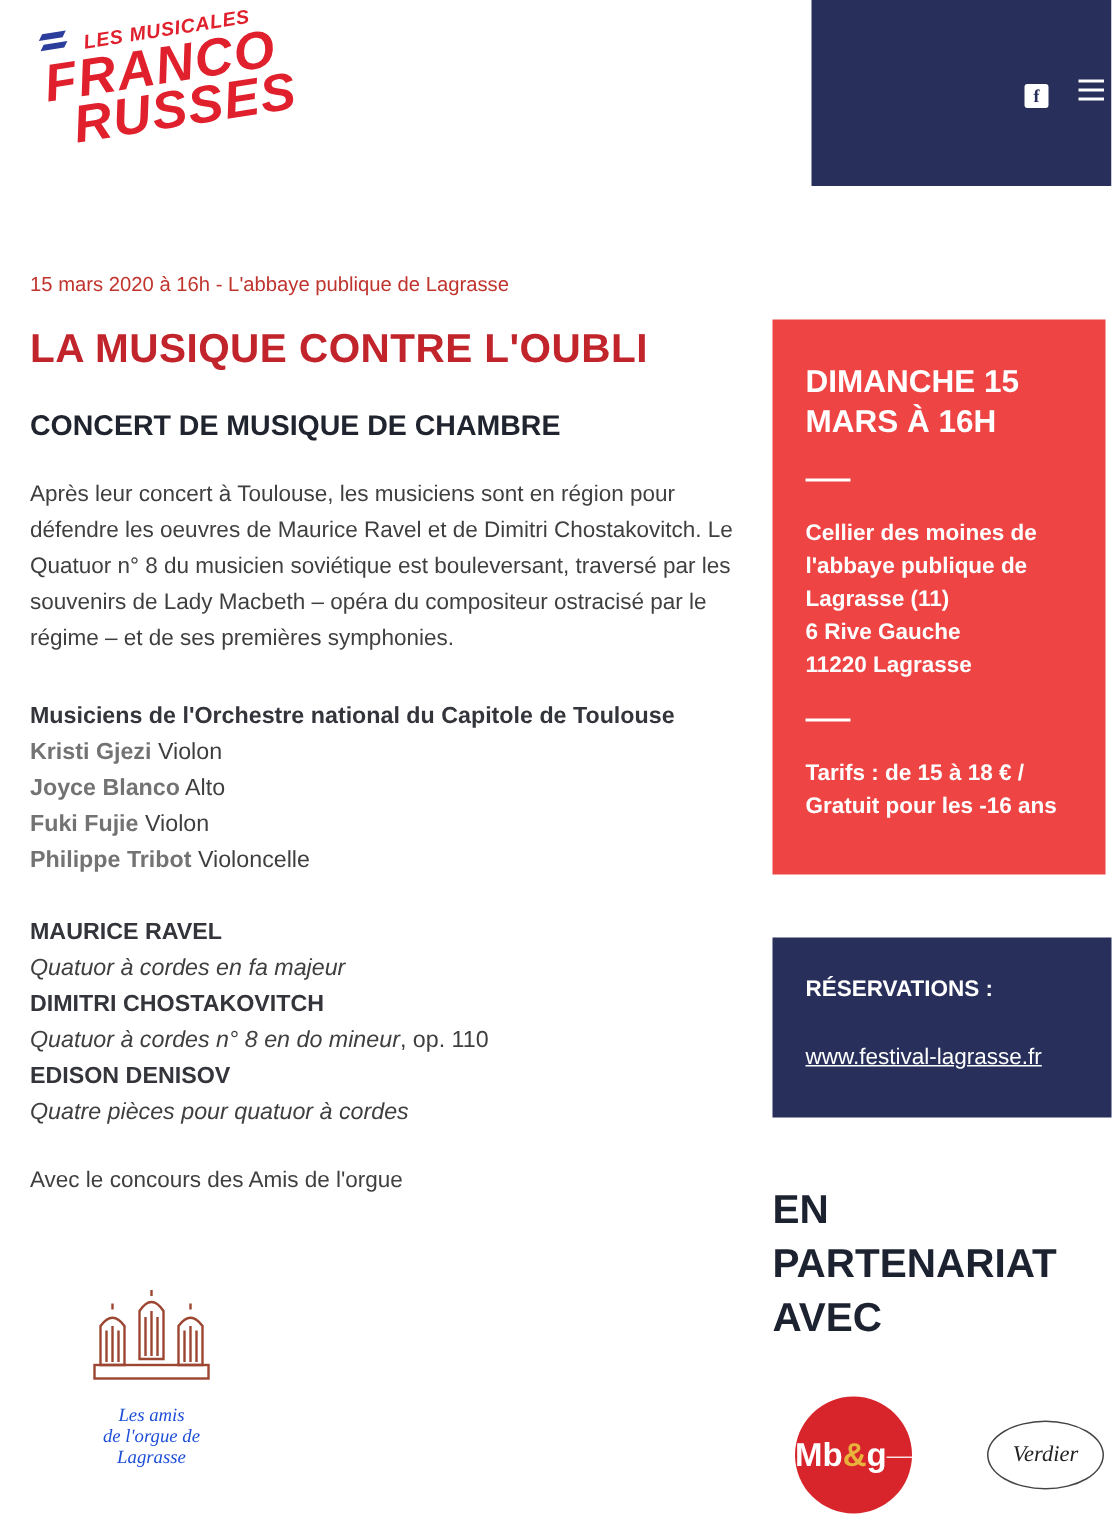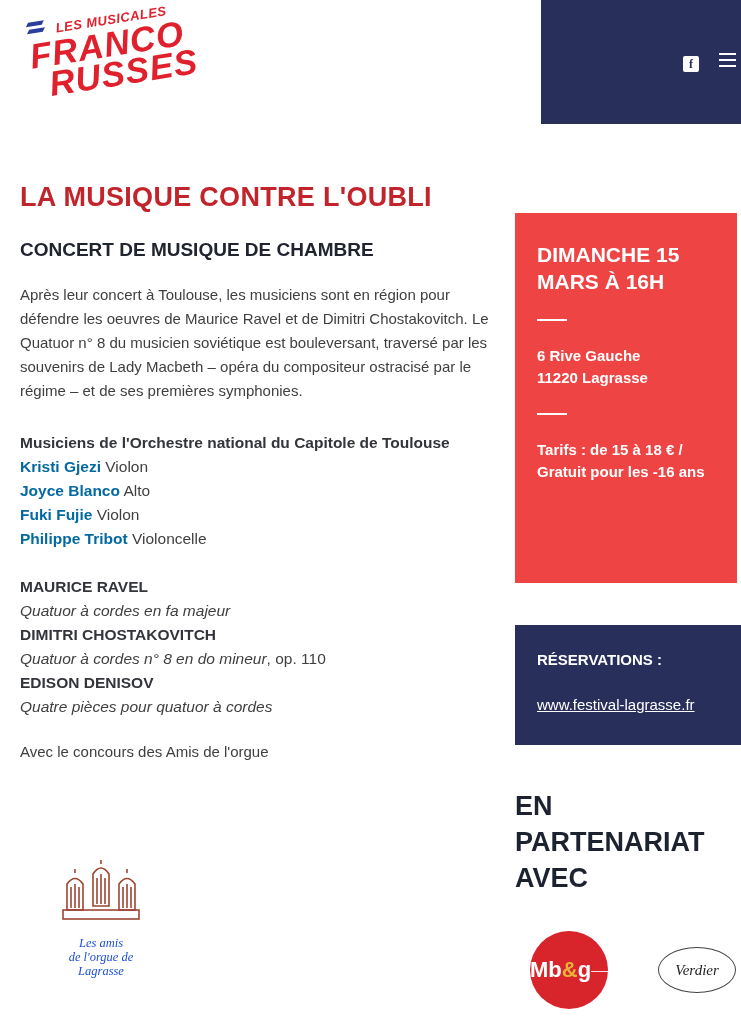--- a/index.html
+++ b/index.html
@@ -27,21 +27,21 @@
   .logo-big{font-size:35px;line-height:30px;letter-spacing:1px;text-shadow:1px 1px 0 #fff;}
   .logo-big.second{margin-left:15px;}
   
   .main{position:absolute;left:20px;top:182px;width:478px;color:#3f3f3f;}
   .date-line{color:#c0342e;font-size:13.5px;margin:0 0 20px;}
   .h1{font-size:27px;color:#c2242c;font-weight:bold;margin:0 0 26px;letter-spacing:.3px;}
   .h2{font-size:19px;color:#20242e;font-weight:bold;margin:0 0 22px;}
   .intro{font-size:15px;line-height:24px;margin:0 0 28px;}
   .mus-heading{font-weight:bold;font-size:15.5px;line-height:24px;color:#33353b;}
   .musician{font-size:15.5px;line-height:24px;}
-  .musician .name{font-weight:bold;color:#0369a1;}
+  .musician .name{font-weight:bold;color:#737373;}
   .program{margin-top:24px;}
   .composer{font-weight:bold;font-size:15.5px;line-height:24px;color:#33353b;}
   .work{font-style:italic;font-size:15.5px;line-height:24px;}
   .work .suffix{font-style:normal;}
   .footnote{margin-top:24px;font-size:15px;}
   
   .orgue{position:absolute;left:42px;top:860px;width:118px;text-align:center;color:#1d4ed8;}
   .orgue svg{display:block;margin:0 auto 2px;}
   .orgue .cap{font-family:"Liberation Serif",serif;font-style:italic;font-size:12.5px;line-height:14px;}
   
@@ -87,20 +87,21 @@
     <div class="fb-icon">f</div>
     <div class="menu-icon">
       <span></span>
         <span></span>
         <span></span>
     </div>
   </div>
 </div>
 
 <div class="main">
+  <p class="date-line">15 mars 2020 à 16h - L'abbaye publique de Lagrasse</p>
   <h1 class="h1">LA MUSIQUE CONTRE L'OUBLI</h1>
   <h2 class="h2">CONCERT DE MUSIQUE DE CHAMBRE</h2>
   <p class="intro">Après leur concert à Toulouse, les musiciens sont en région pour défendre les oeuvres de Maurice Ravel et de Dimitri Chostakovitch. Le Quatuor n° 8 du musicien soviétique est bouleversant, traversé par les souvenirs de Lady Macbeth – opéra du compositeur ostracisé par le régime – et de ses premières symphonies.</p>
 
   <div class="mus-heading">Musiciens de l'Orchestre national du Capitole de Toulouse</div>
   <div class="musician">
     <span class="name">Kristi Gjezi</span><span> Violon</span>
   </div>
   <div class="musician">
     <span class="name">Joyce Blanco</span><span> Alto</span>
@@ -152,20 +153,21 @@
     </g>
   </svg>
   <div class="cap">Les amis</div>
   <div class="cap">de l'orgue de</div>
   <div class="cap">Lagrasse</div>
 </div>
 
 <div class="event-box">
   <div class="side-date">DIMANCHE 15 MARS À 16H</div>
   <hr class="side-rule">
+  <div class="venue">Cellier des moines de l'abbaye publique de Lagrasse (11)</div>
   <div class="addr">6 Rive Gauche</div>
   <div class="addr">11220 Lagrasse</div>
   <hr class="side-rule">
   <div class="tarifs">Tarifs : de 15 à 18 € / Gratuit pour les -16 ans</div>
 </div>
 
 <div class="resa-box">
   <div class="resa-heading">RÉSERVATIONS :</div>
   <a class="resa-link">www.festival-lagrasse.fr</a>
 </div>

